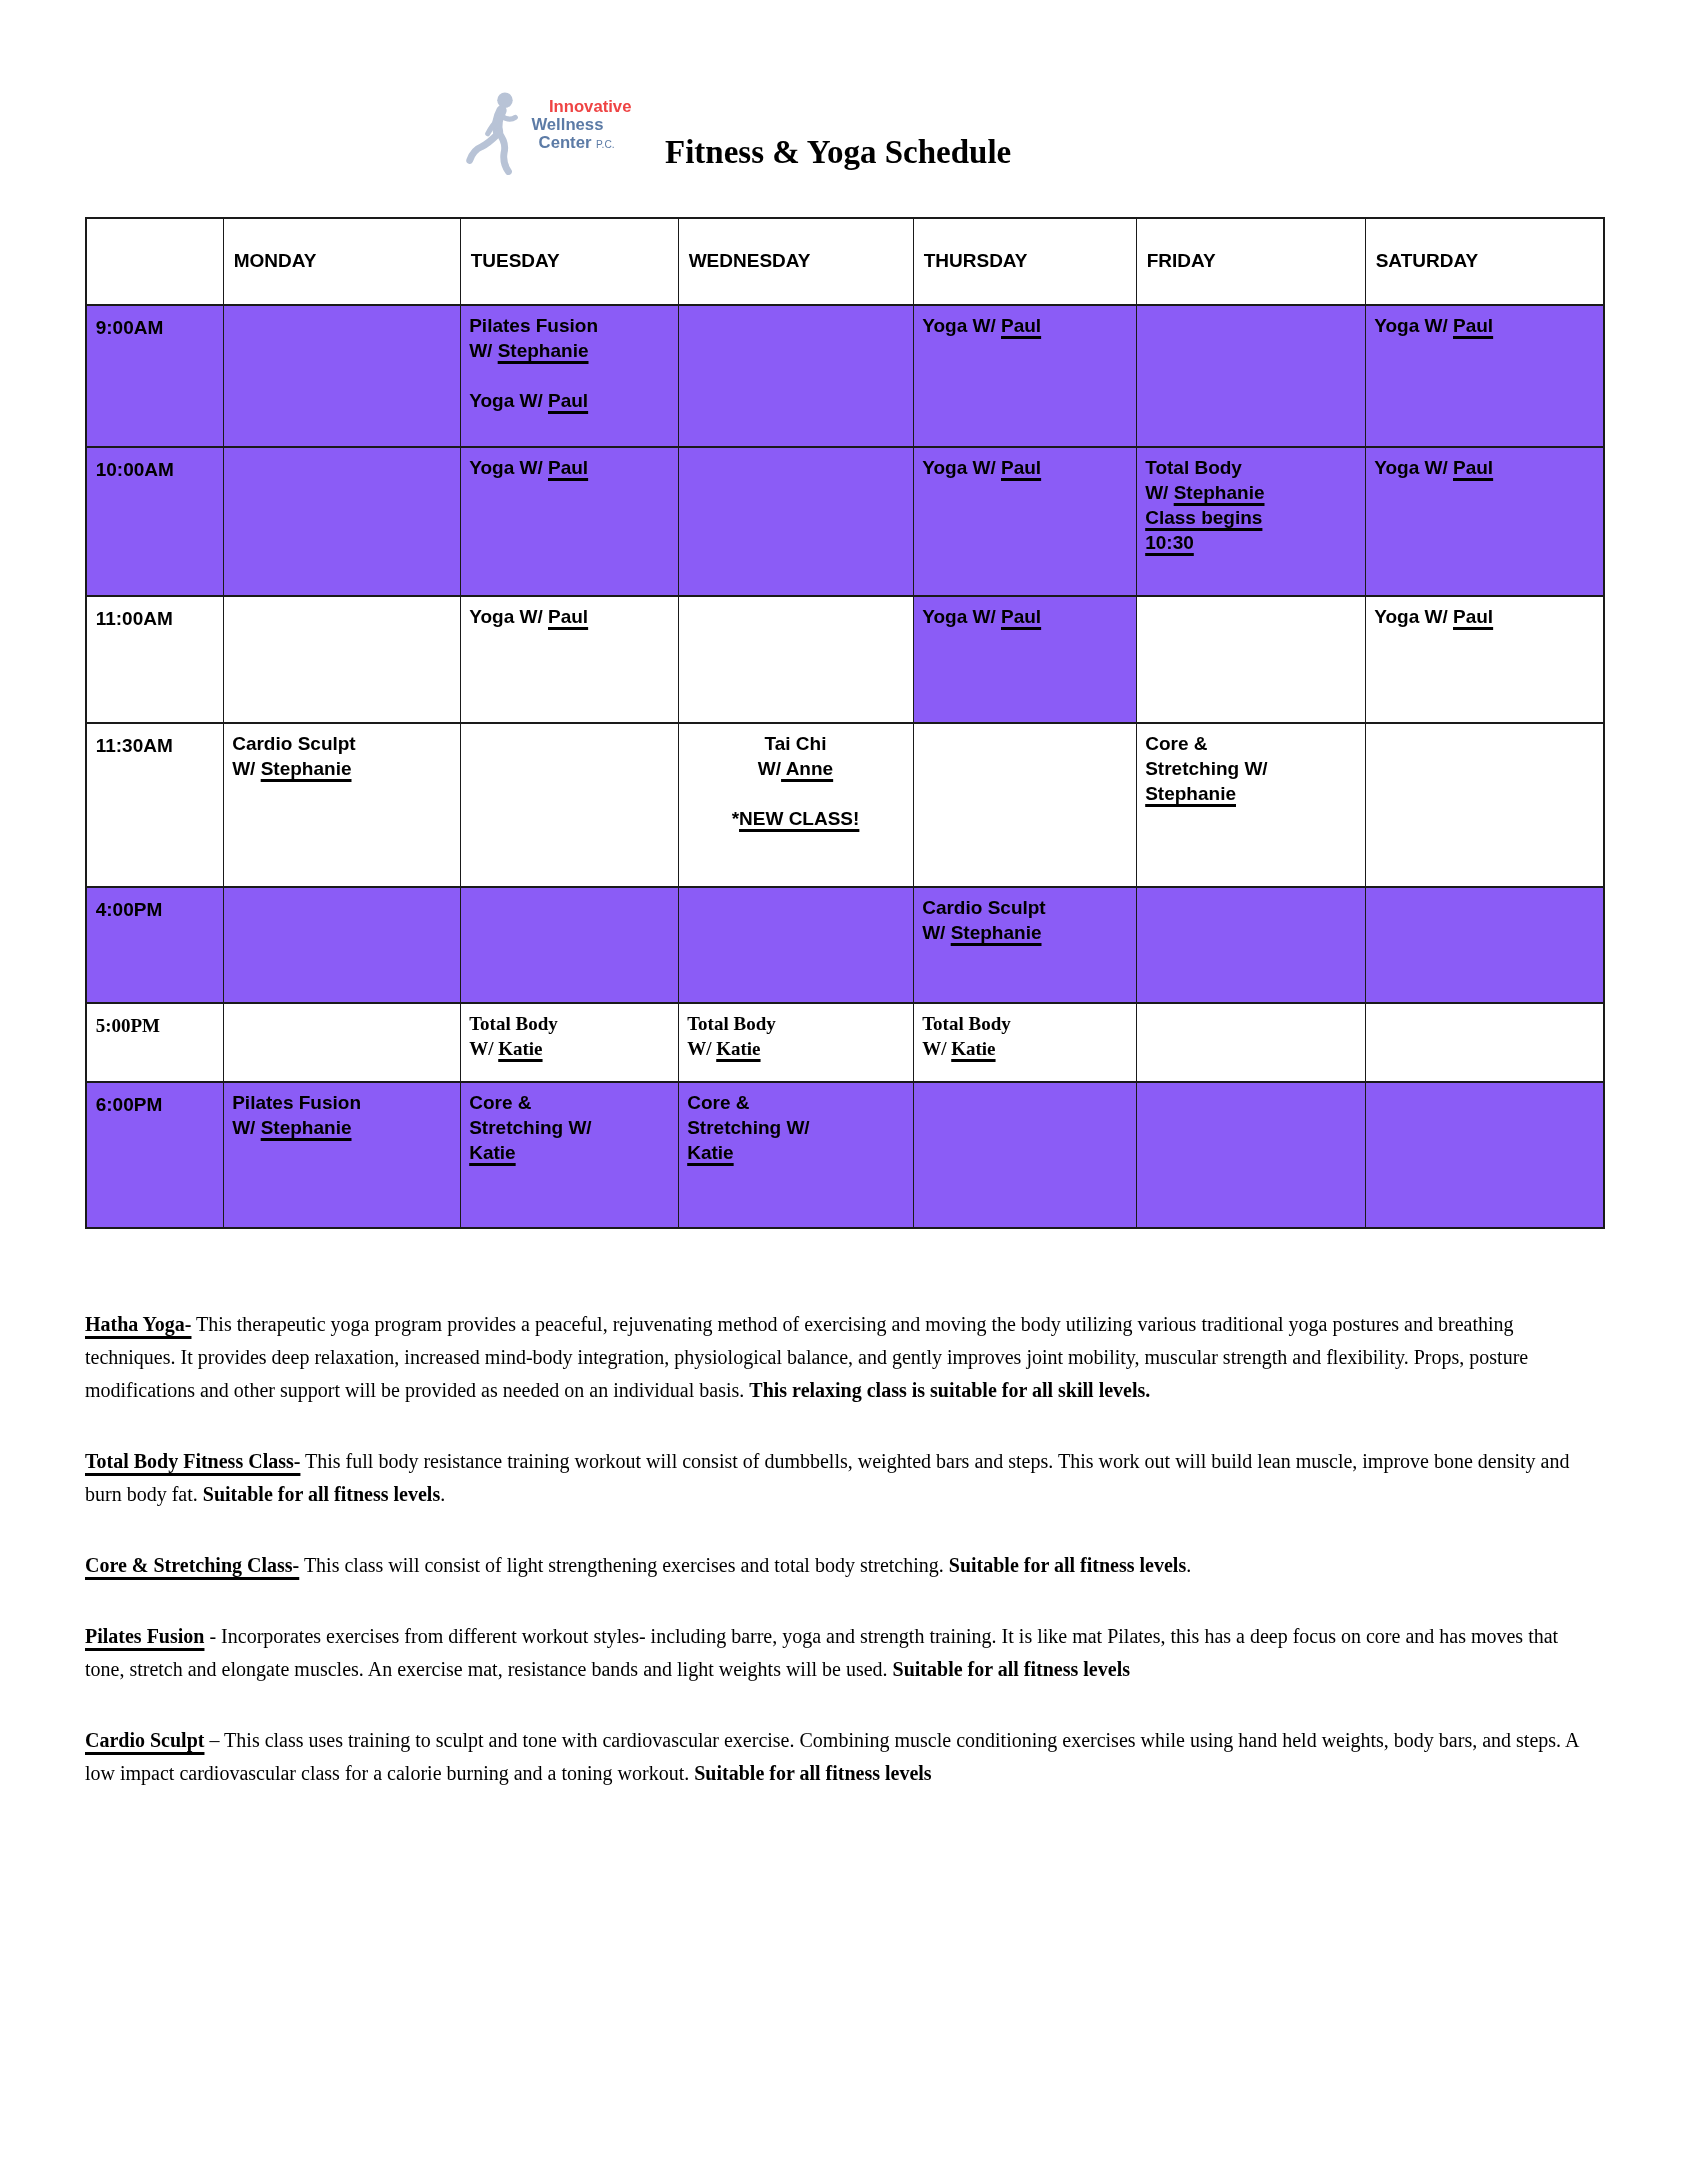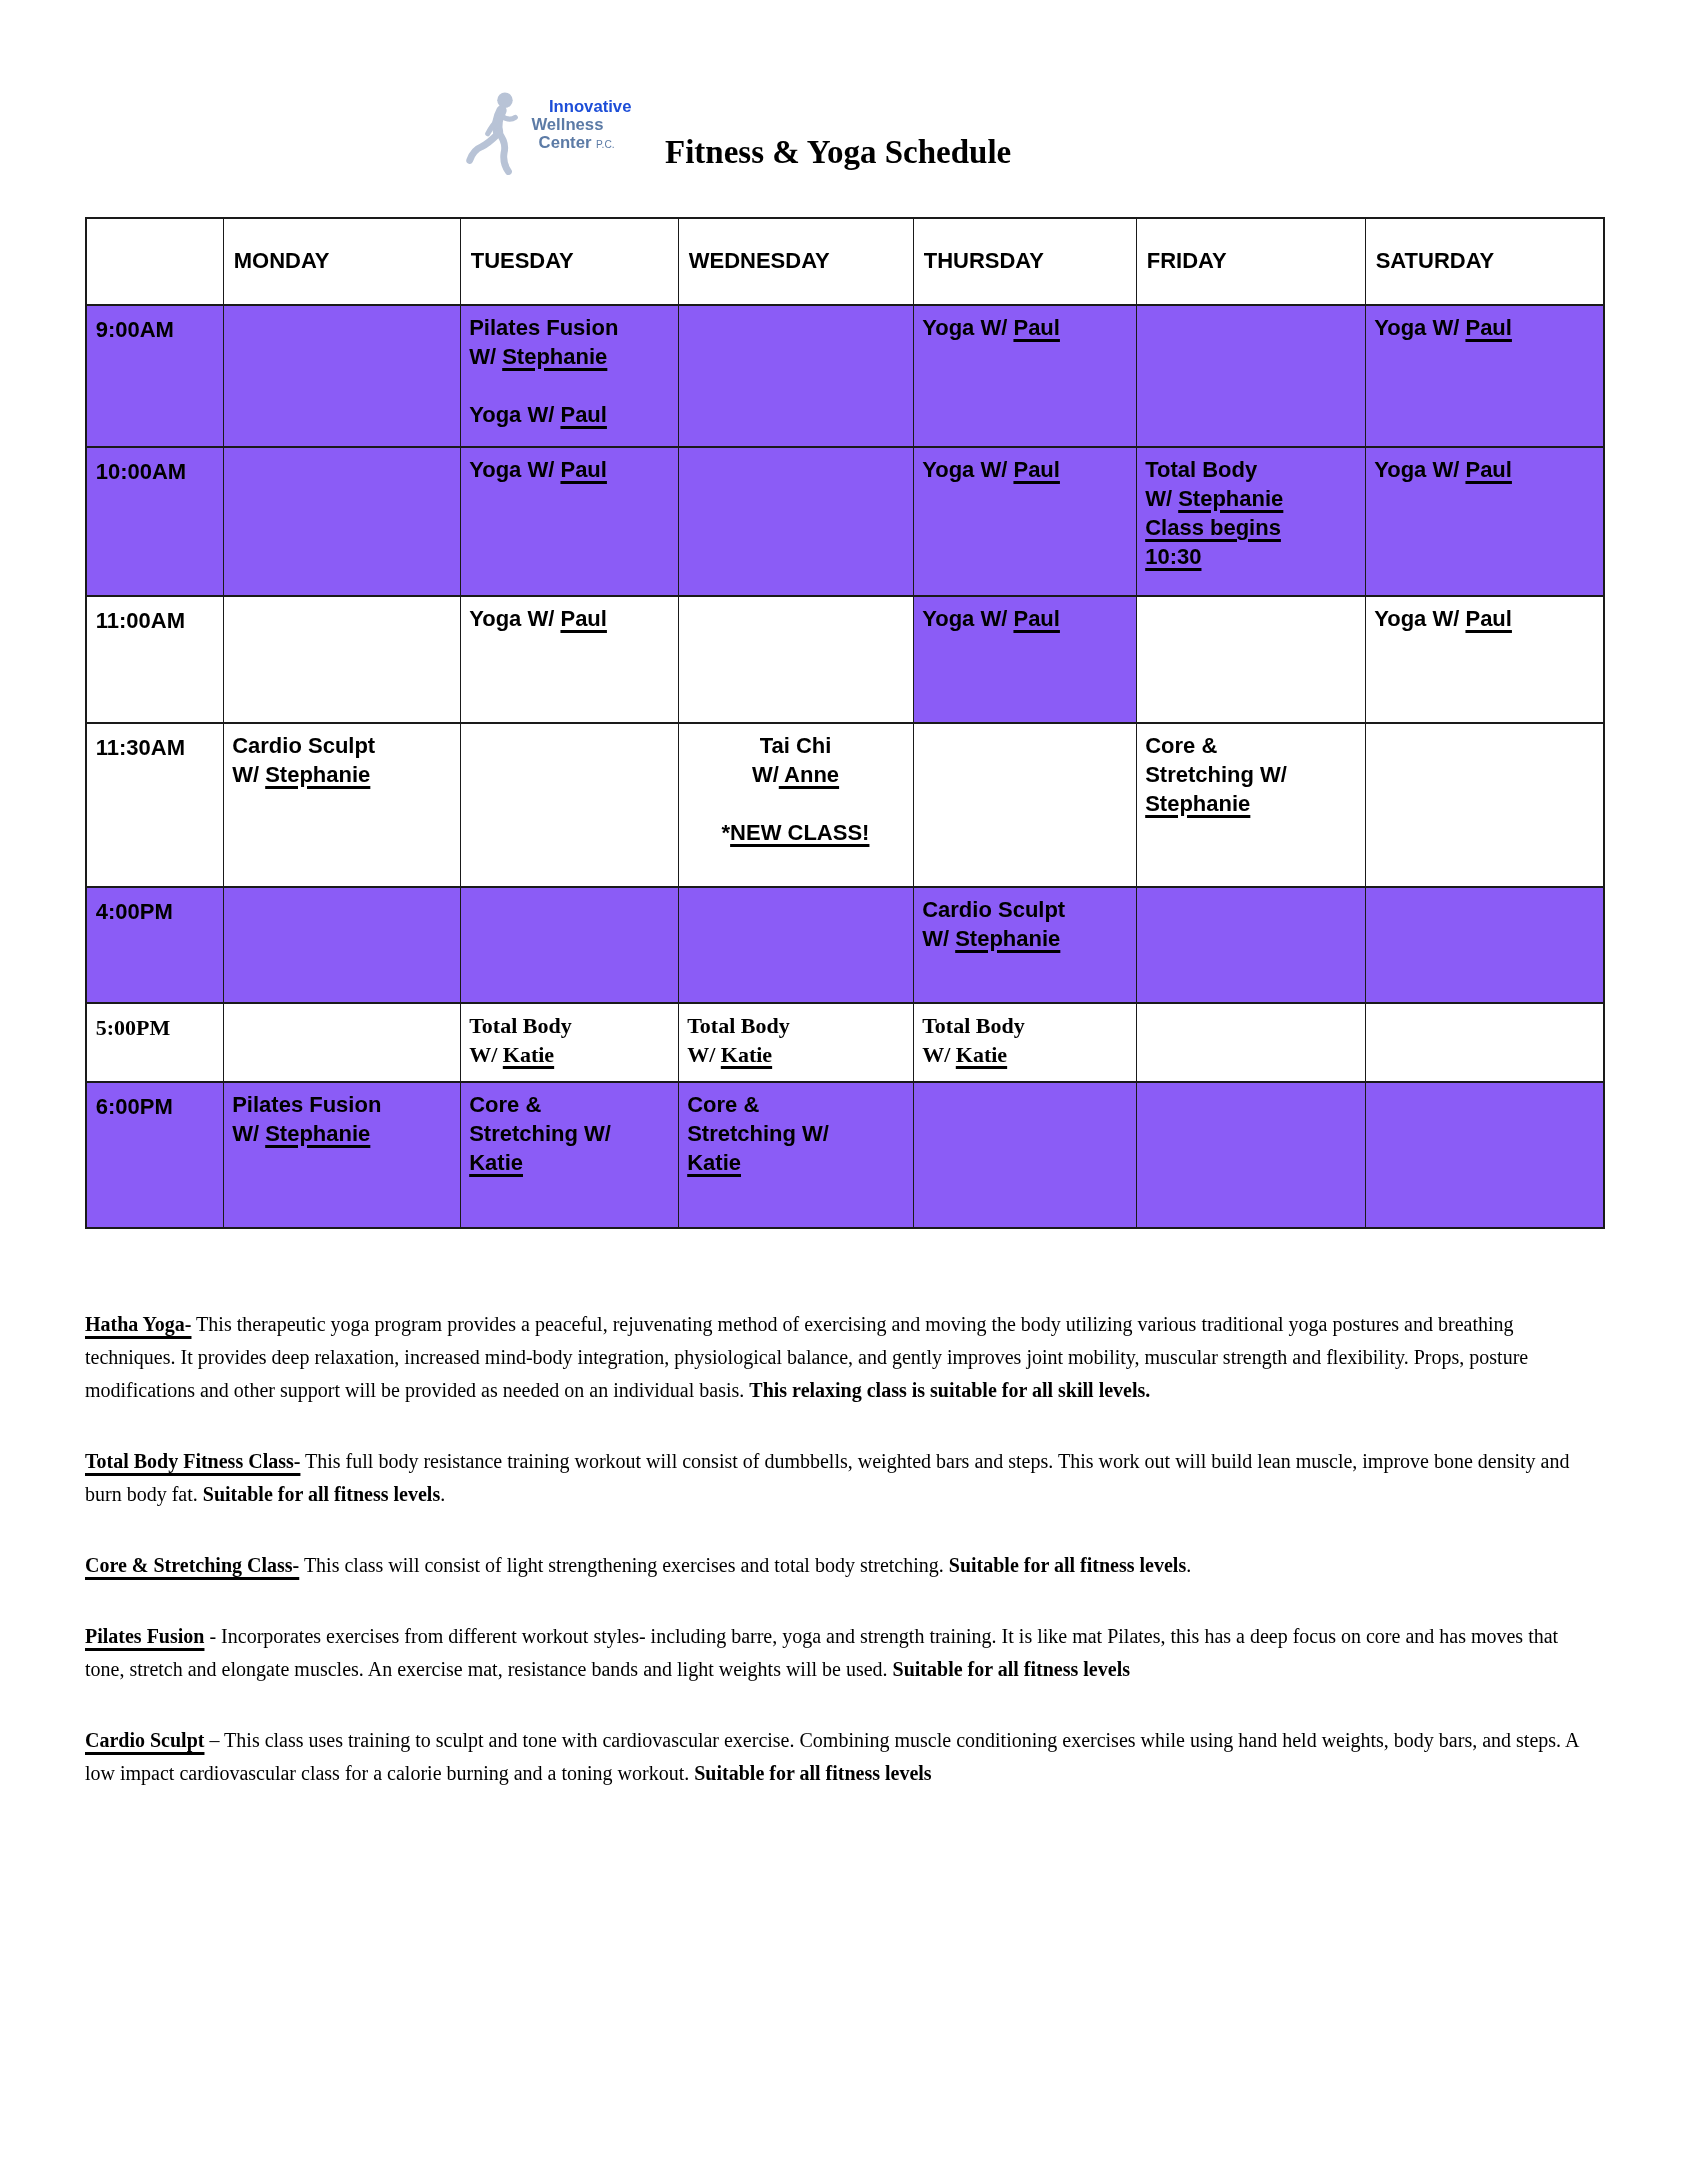--- a/index.html
+++ b/index.html
@@ -29,40 +29,40 @@
   .logo-text{
     font-family:"Liberation Sans", sans-serif;
     font-size:16.7px;
     line-height:18px;
     font-weight:bold;
     color:#5c7ba6;
     margin-left:2.9px;
     margin-top:11.6px;
     white-space:nowrap;
   }
-  .logo-line1{color:#1d4ed8;padding-left:19px;}
+  .logo-line1{color:#ef4444;padding-left:19px;}
   .logo-line2{padding-left:1.5px;}
   .logo-line3{padding-left:8.7px;}
   .logo-suffix{font-size:10.2px;font-weight:normal;}
   .title{
     font-size:33px;
     font-weight:bold;
     margin:0 0 4.4px 13px;
     letter-spacing:0;
   }
   
   table.schedule{
     border-collapse:collapse;
     table-layout:fixed;
     width:1519px;
     margin:42px 0 0 85px;
     border:2.2px solid #1a1a1a;
     font-family:"Liberation Sans", sans-serif;
     font-weight:bold;
-    font-size:22px;
+    font-size:19px;
   }
   table.schedule th, table.schedule td{
     border:solid #1a1a1a;
     border-width:2.2px 1.5px;
     vertical-align:top;
     text-align:left;
     padding:7.3px 8.7px;
     overflow:hidden;
   }
   table.schedule thead th{

